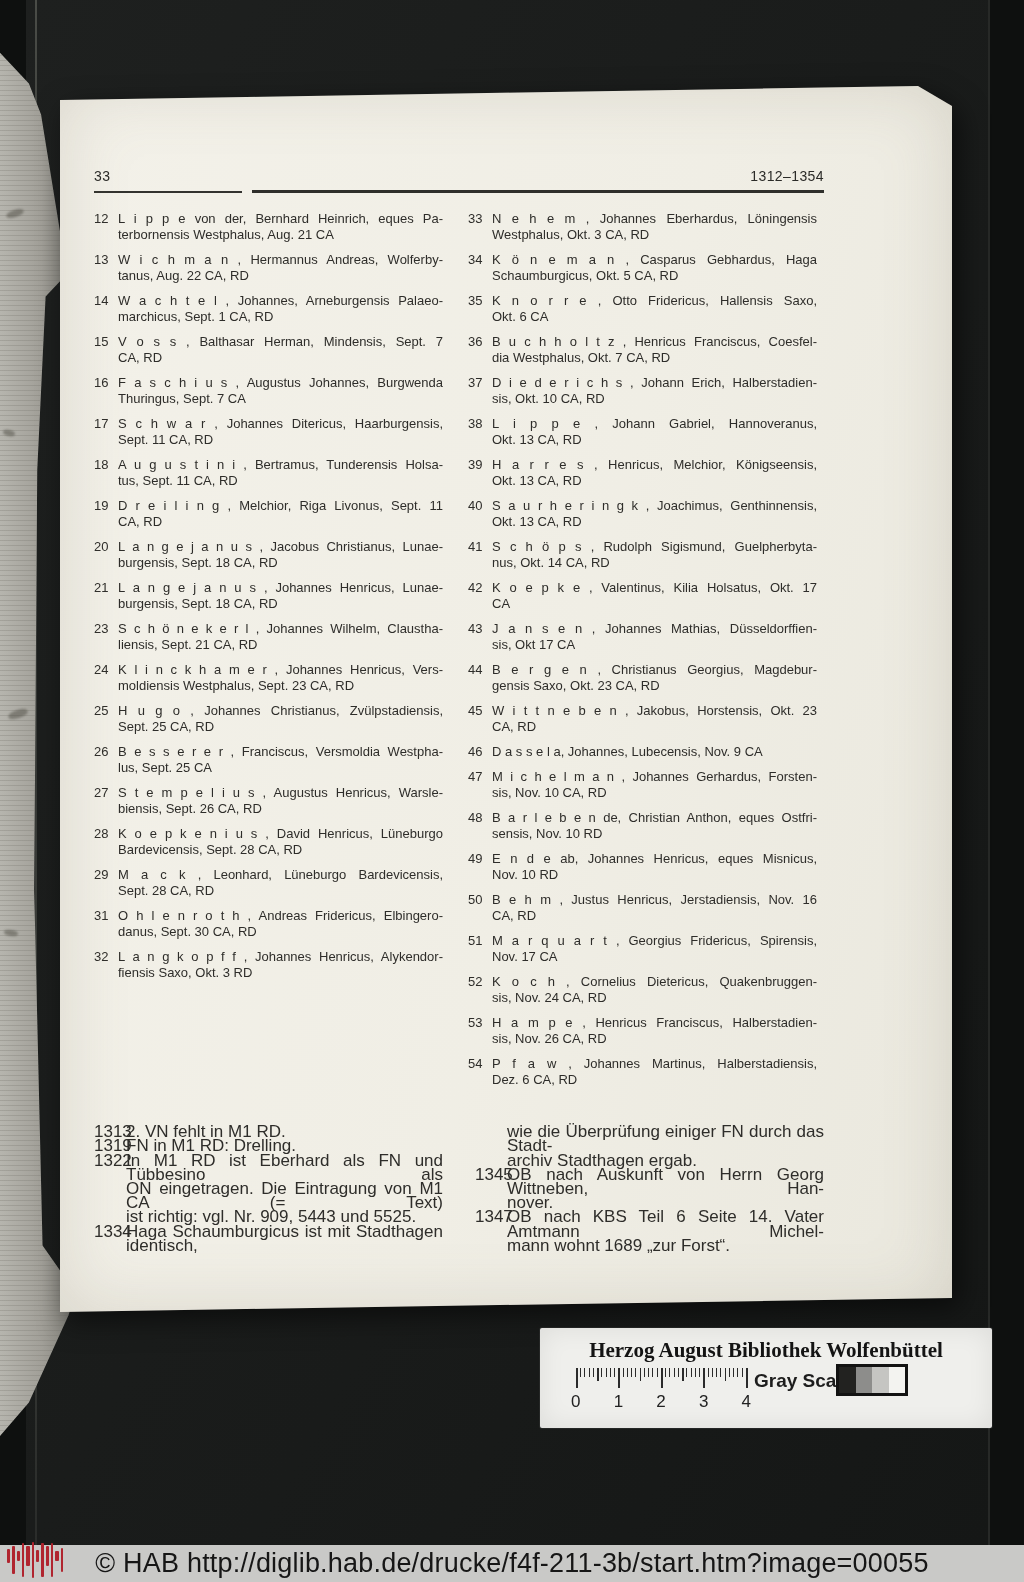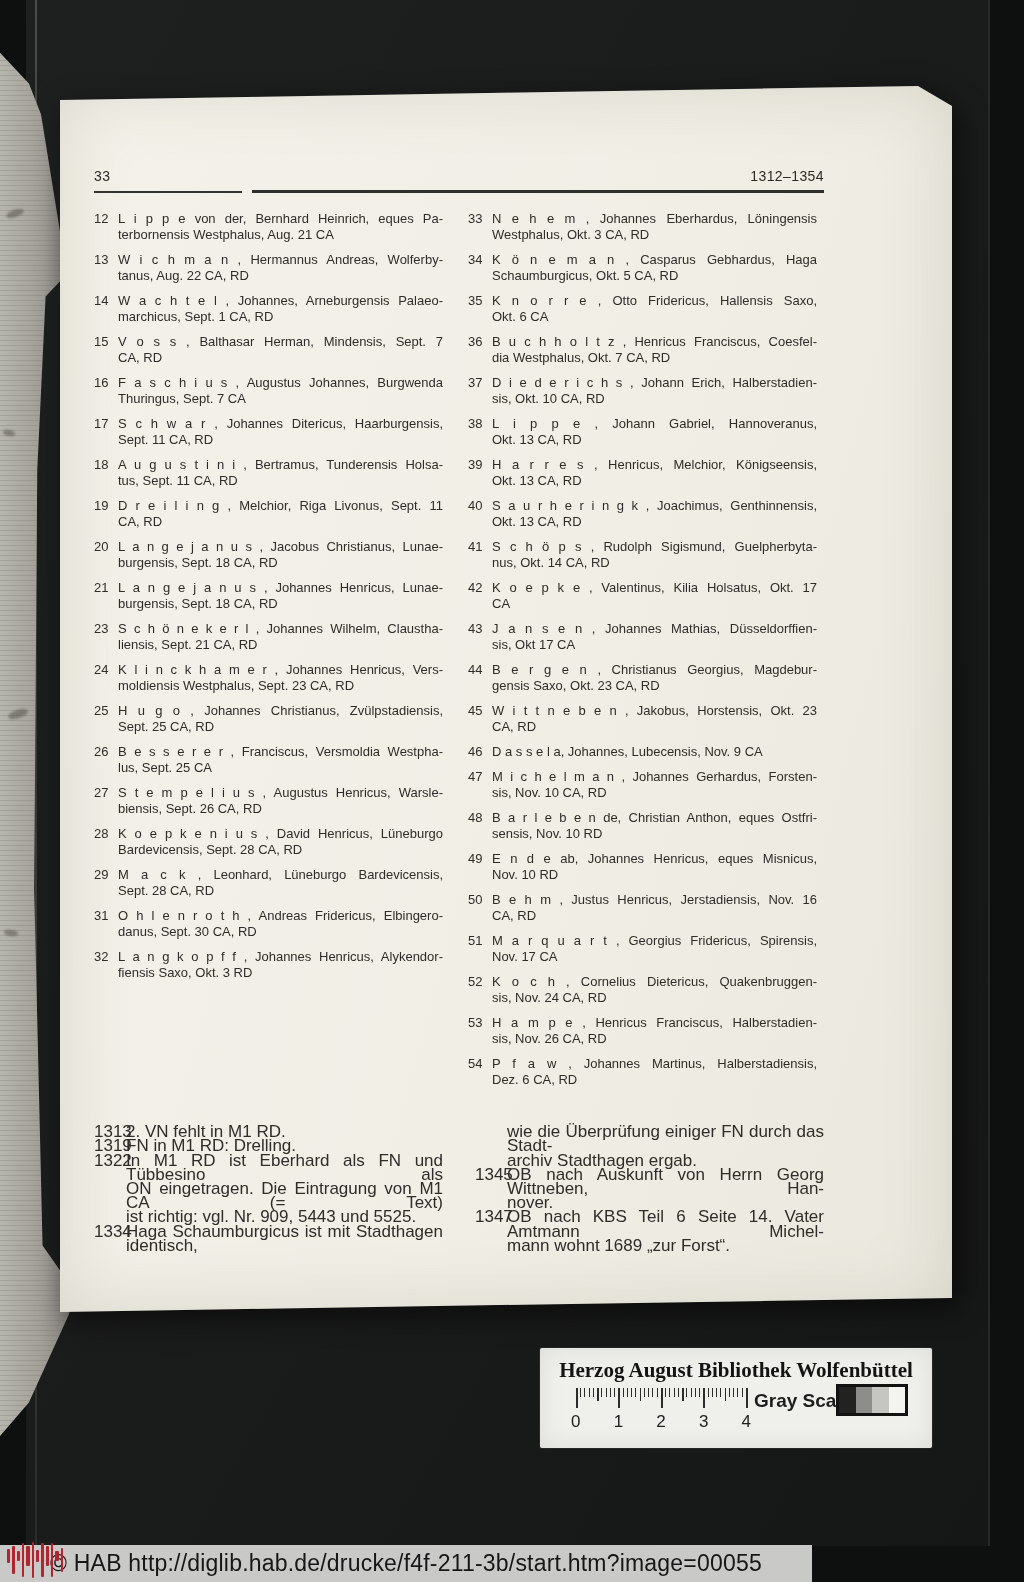--- a/index.html
+++ b/index.html
@@ -48,41 +48,41 @@
   .line{text-align:justify;text-align-last:justify;}
   .line:last-child{text-align-last:left;}
 
   .fnotes{display:flex;gap:32px;margin-top:28px;}
   .fncol{width:349px;}
   .fn{display:flex;font-size:17px;line-height:14.2px;}
   .fn .num{width:32px;flex:none;}
   .fn .txt{flex:1;}
 
   
-  .card{position:absolute;left:540px;top:1328px;width:392px;height:100px;z-index:4;
+  .card{position:absolute;left:540px;top:1328px;width:452px;height:100px;z-index:4;
         background:#efefec;border-radius:2px;
-        box-shadow:0 0 0 1px rgba(255,255,255,.06), inset 0 0 26px rgba(0,0,0,.08);margin-top:20px;}
+        box-shadow:0 0 0 1px rgba(255,255,255,.06), inset 0 0 26px rgba(0,0,0,.08);}
   .card-title{margin-top:10px;text-align:center;font-family:"Liberation Serif",serif;
         font-weight:bold;font-size:21px;color:#141414;}
   .ruler{position:absolute;left:36px;top:40px;width:172px;height:50px;}
   .ruler .t1,.ruler .t2,.ruler .t3{position:absolute;left:0;top:0;width:172px;}
   .ruler .t1{height:20px;background:repeating-linear-gradient(90deg,#2b2b2b 0 1.8px,transparent 1.8px 42.5px);}
   .ruler .t2{height:13px;background:repeating-linear-gradient(90deg,#2b2b2b 0 1.6px,transparent 1.6px 21.25px);}
   .ruler .t3{height:9px;background:repeating-linear-gradient(90deg,#2b2b2b 0 1px,transparent 1px 4.25px);}
   .ruler-nums{position:absolute;left:-5px;top:24px;width:180px;display:flex;
         justify-content:space-between;font-size:17px;color:#222;}
   .grayscale-label{position:absolute;left:214px;top:42px;font-size:19px;
         font-weight:600;color:#1d1d1d;}
   .swatches{position:absolute;left:296px;top:36px;display:flex;border:3px solid #121212;}
   .sw{width:16.5px;height:26px;}
 
   
-  .caption{position:absolute;left:0;top:1545px;width:812px;height:37px;z-index:4;
+  .caption{position:absolute;left:0;top:1545px;width:1024px;height:37px;z-index:4;
         background:#c9c9c7;display:flex;align-items:center;justify-content:center;
-        font-size:23px;color:#161616;letter-spacing:.2px;}
+        font-size:27px;color:#161616;letter-spacing:.2px;}
 
   
   .regmark{position:absolute;left:7px;top:1538px;width:56px;height:40px;z-index:5;
         display:flex;align-items:center;gap:2px;}
   .regmark span{display:block;border-radius:1px;}
 </style>
 </head>
 <body>
 
 <div class="stage">

